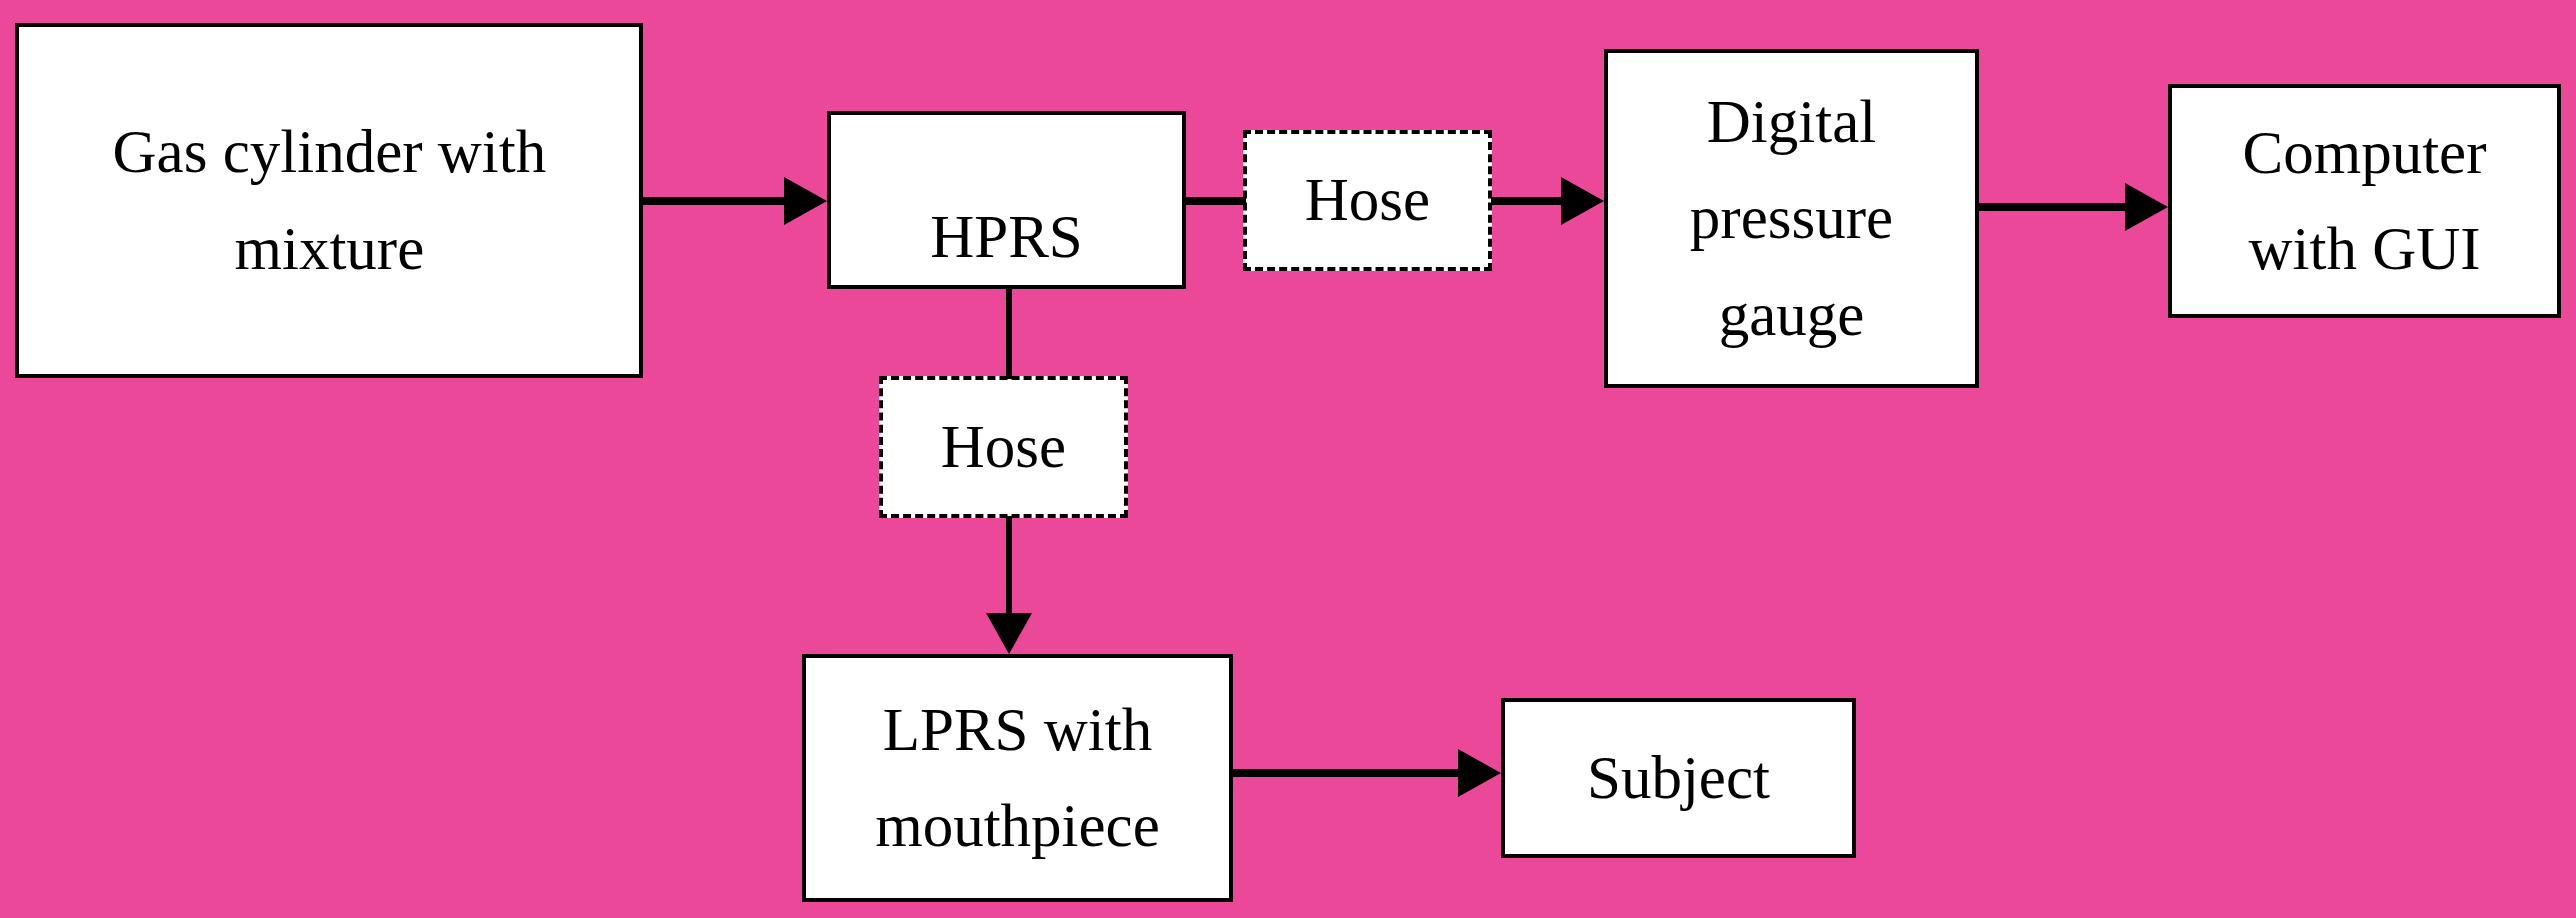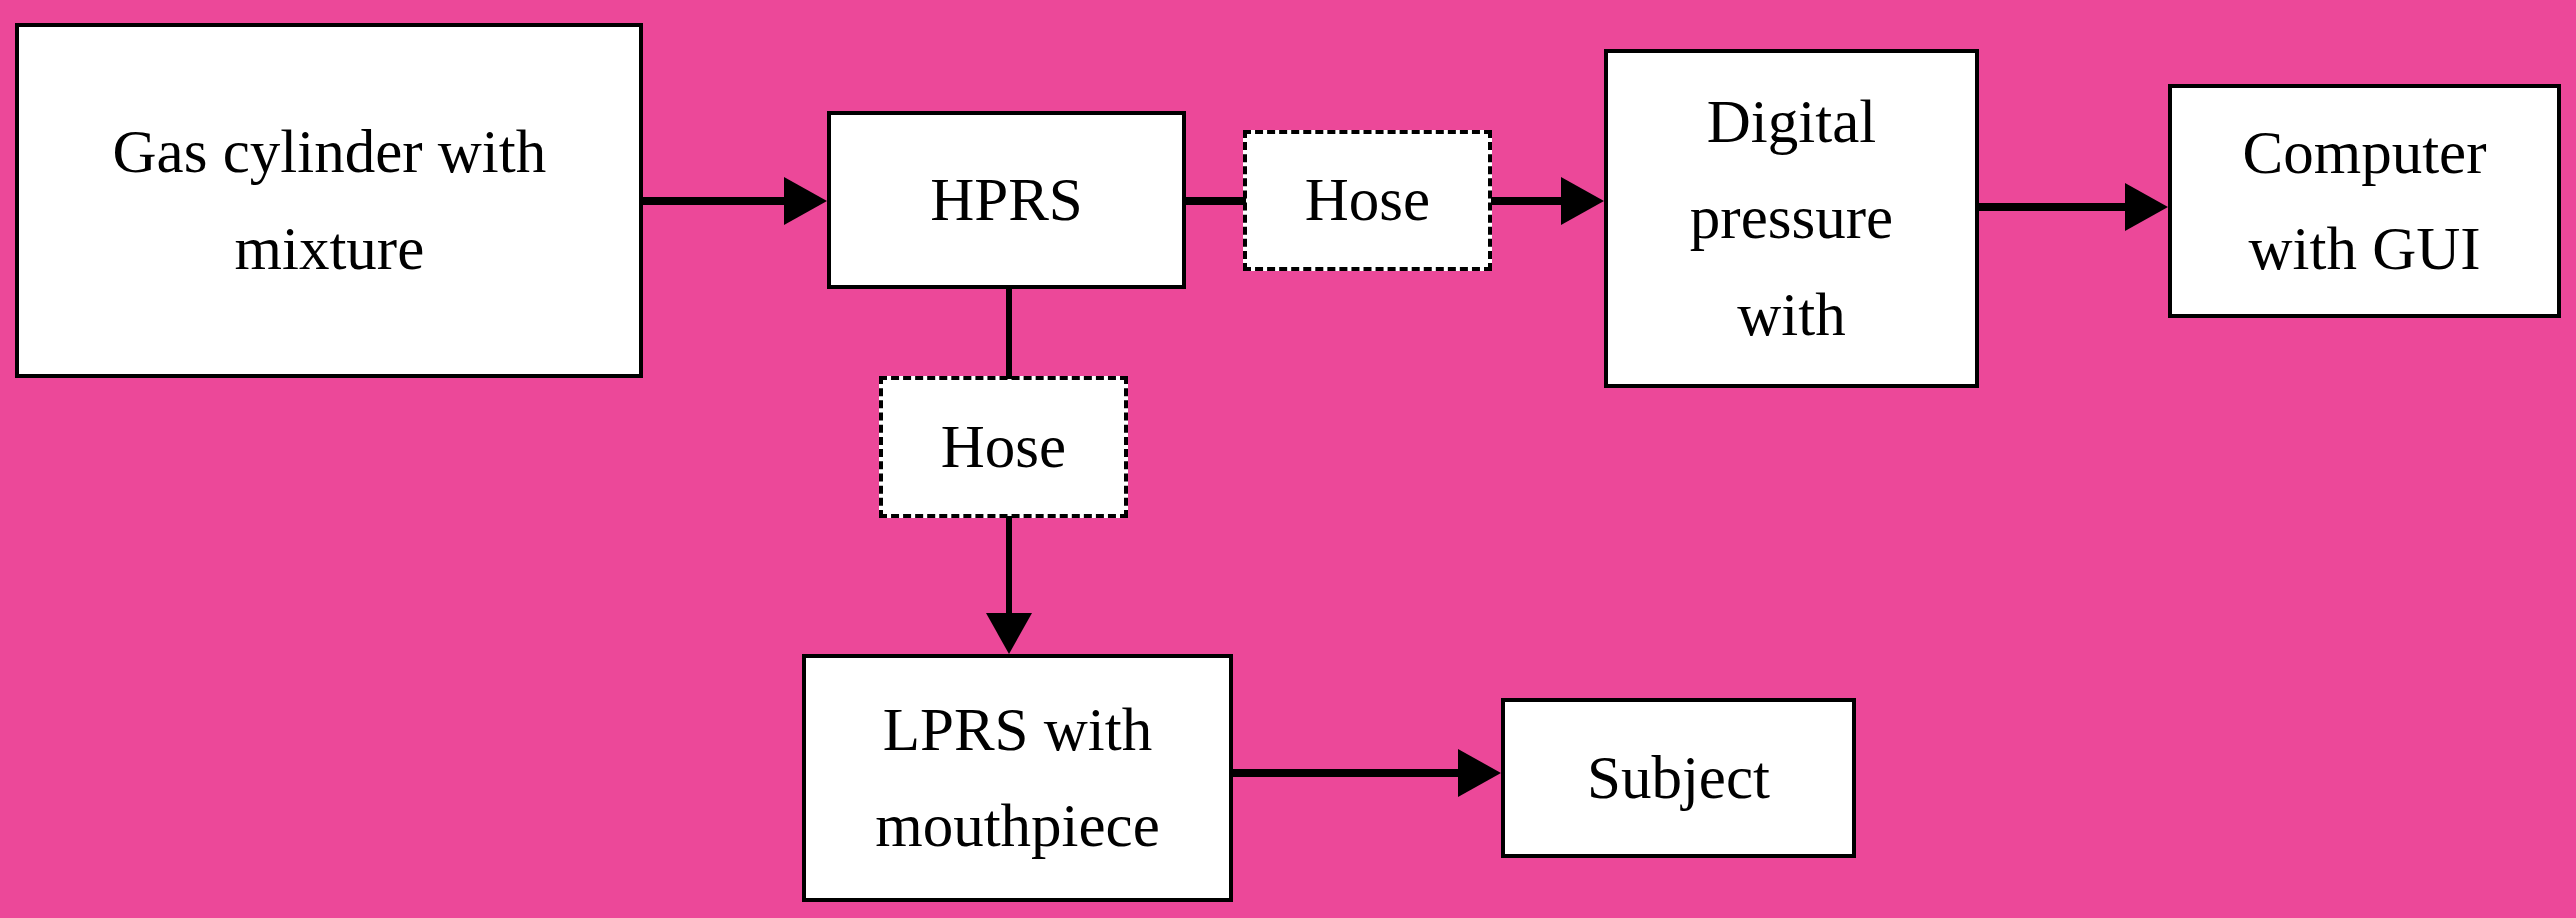--- a/index.html
+++ b/index.html
@@ -23,21 +23,21 @@
     align-items: center;
     text-align: center;
     font-size: 61px;
     line-height: 1.58;
   }
   .node.dashed { border: 4.6px dashed #000000; }
   .node .line { display: block; white-space: nowrap; }
 
   
   #node-gas      { left: 15.4px;   top: 23px;  width: 628px; height: 355px; }
-  #node-hprs     { left: 827px; top: 111px; width: 359px; height: 178px; }
+  #node-hprs     { left: 827px; top: 111px; width: 359px; height: 178px; justify-content: flex-end; }
   #node-hose-top { left: 1243px; top: 130px; width: 249px; height: 141px; }
   #node-gauge    { left: 1604px; top: 33px;  width: 375px; height: 339px; margin-top: 16px; }
   #node-computer { left: 2168px; top: 84px; width: 393px; height: 234px; }
   #node-hose-bot { left: 879px; top: 376px; width: 249px; height: 142px; }
   #node-lprs     { left: 802px; top: 654px; width: 431px; height: 248px; }
   #node-subject  { left: 1501px; top: 698px; width: 355px; height: 160px; }
 
   
   .shaft-h { position: absolute; height: 7.7px; background: #000000; }
   .shaft-v { position: absolute; width: 6.1px;  background: #000000; }
@@ -82,21 +82,21 @@
     <span class="line">HPRS</span>
   </div>
 
   <div class="node dashed" id="node-hose-top">
     <span class="line">Hose</span>
   </div>
 
   <div class="node" id="node-gauge">
     <span class="line">Digital</span>
     <span class="line">pressure</span>
-    <span class="line">with</span>
+    <span class="line">gauge</span>
   </div>
 
   <div class="node" id="node-computer">
     <span class="line">Computer</span>
     <span class="line">with GUI</span>
   </div>
 
   <div class="node dashed" id="node-hose-bot">
     <span class="line">Hose</span>
   </div>

